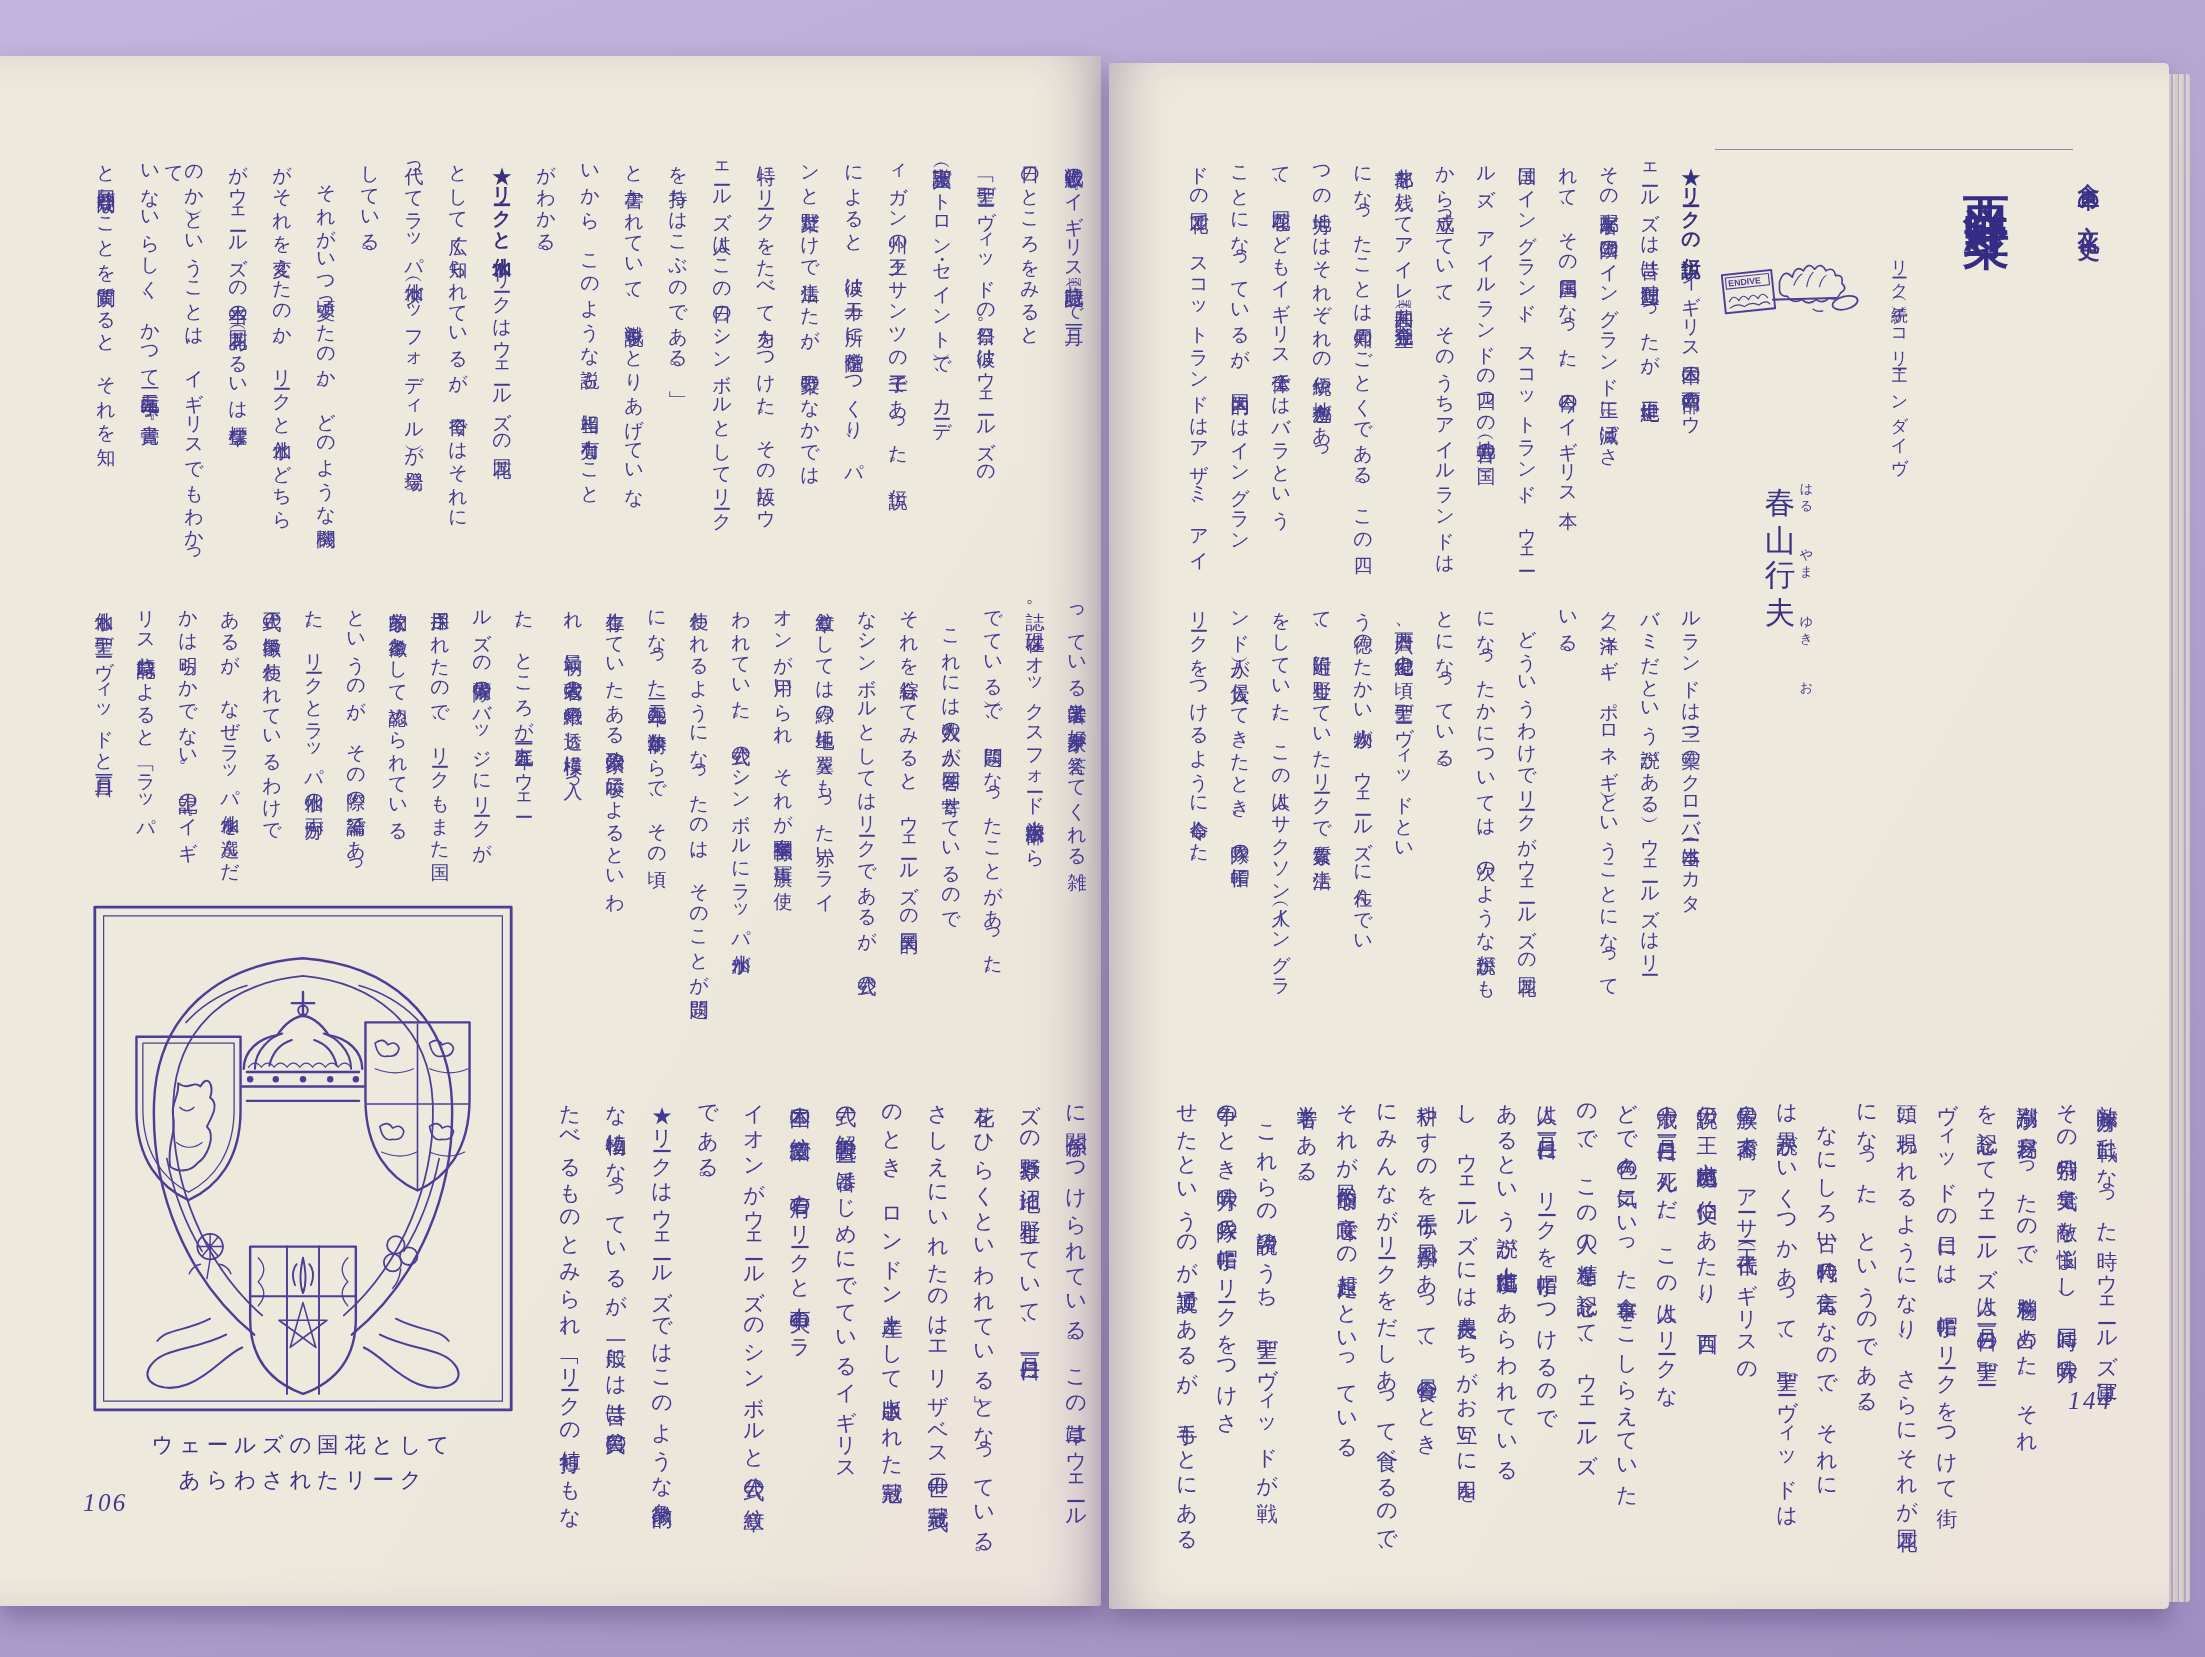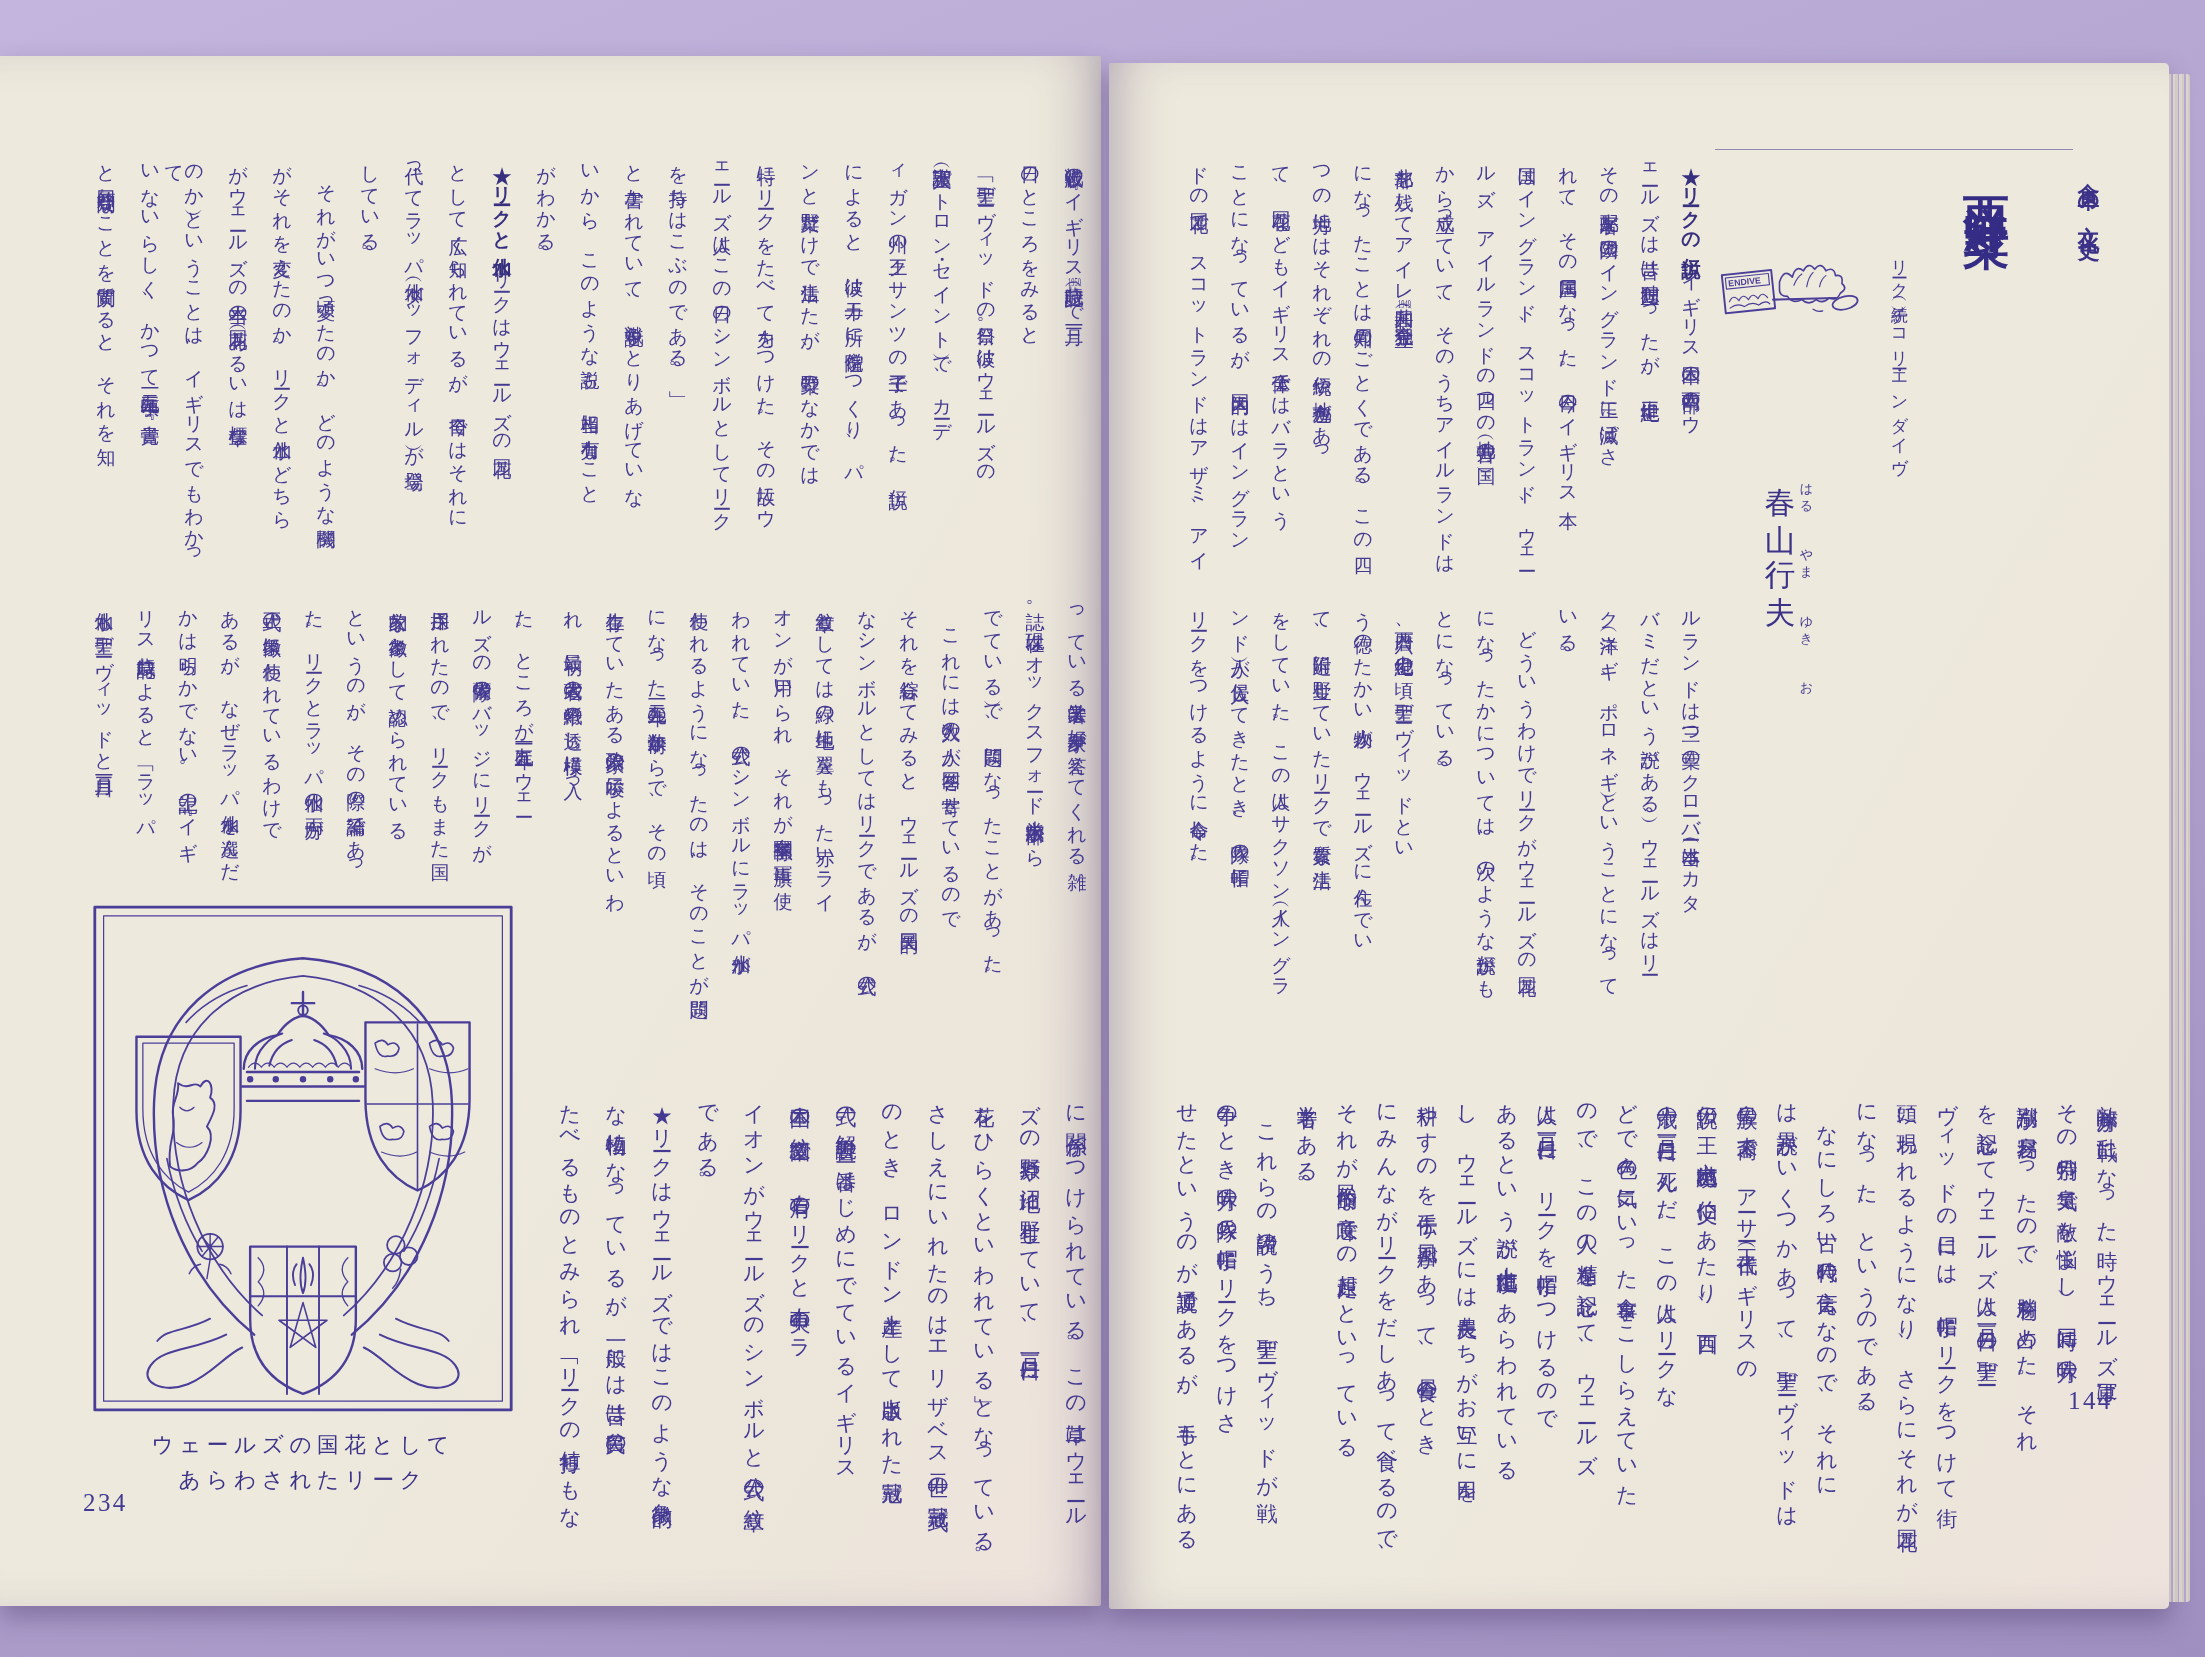--- a/index.html
+++ b/index.html
@@ -43,21 +43,21 @@
   #sub-title{right:162px;top:98px;font-size:17px;letter-spacing:1.6px;}
   #author-name{left:44px;top:314px;font-size:30.5px;letter-spacing:36px;color:#3c3288;}
   #author-furigana{position:absolute;left:82px;top:319px;width:16px;height:273px;}
   #author-furigana span{position:absolute;left:0;writing-mode:vertical-rl;font-size:13px;letter-spacing:1.6px;color:#443a92;}
   #endive-figure{position:absolute;left:1.6px;top:100px;}
   #emblem-figure{position:absolute;left:90px;top:846px;}
   #emblem-caption{
     position:absolute;left:90px;top:1372px;width:426px;text-align:center;
     color:#3c3288;font-weight:normal;font-size:21.6px;letter-spacing:5.6px;line-height:1.6;
   }
-  .page-number{position:absolute;font-size:25px;color:#443a92;letter-spacing:2.4px;font-family:"Liberation Serif",serif;}
+  .page-number{position:absolute;font-style:italic;font-size:25px;color:#443a92;letter-spacing:2.4px;font-family:"Liberation Serif",serif;}
   #pn-145{left:83px;top:1433px;}
   #pn-144{left:959px;top:1324px;}
   svg .ink{stroke:#4a3e99;fill:none;stroke-linecap:round;stroke-linejoin:round;}
   svg .inkfill{fill:#4a3e99;stroke:none;}
 </style>
 </head>
 <body>
 
 <div class="page" id="page-left">
 
@@ -191,21 +191,21 @@
         <path class="ink" stroke-width="1.6" d="M210,444 q14,14 0,30 q14,14 0,30 M322,444 q-14,14 0,30 q-14,14 0,30"></path>
       </g>
     </svg>
   </div>
 
   <div id="emblem-caption">
       <div>ウェールズの国花として</div>
       <div>あらわされたリーク</div>
     </div>
 
-  <div class="page-number" id="pn-145">234</div>
+  <div class="page-number" id="pn-145">106</div>
 </div>
 
 <div class="page" id="page-right">
 
   <div class="vtext" id="running-head">食卓の文化史</div>
 
   <div id="title-box">
     <div class="vtext" id="main-title" style="position:absolute;">西洋野菜</div>
     <div class="vtext" id="sub-title" style="position:absolute;">リーク（続）チコリー・エンダイヴ</div>
 

